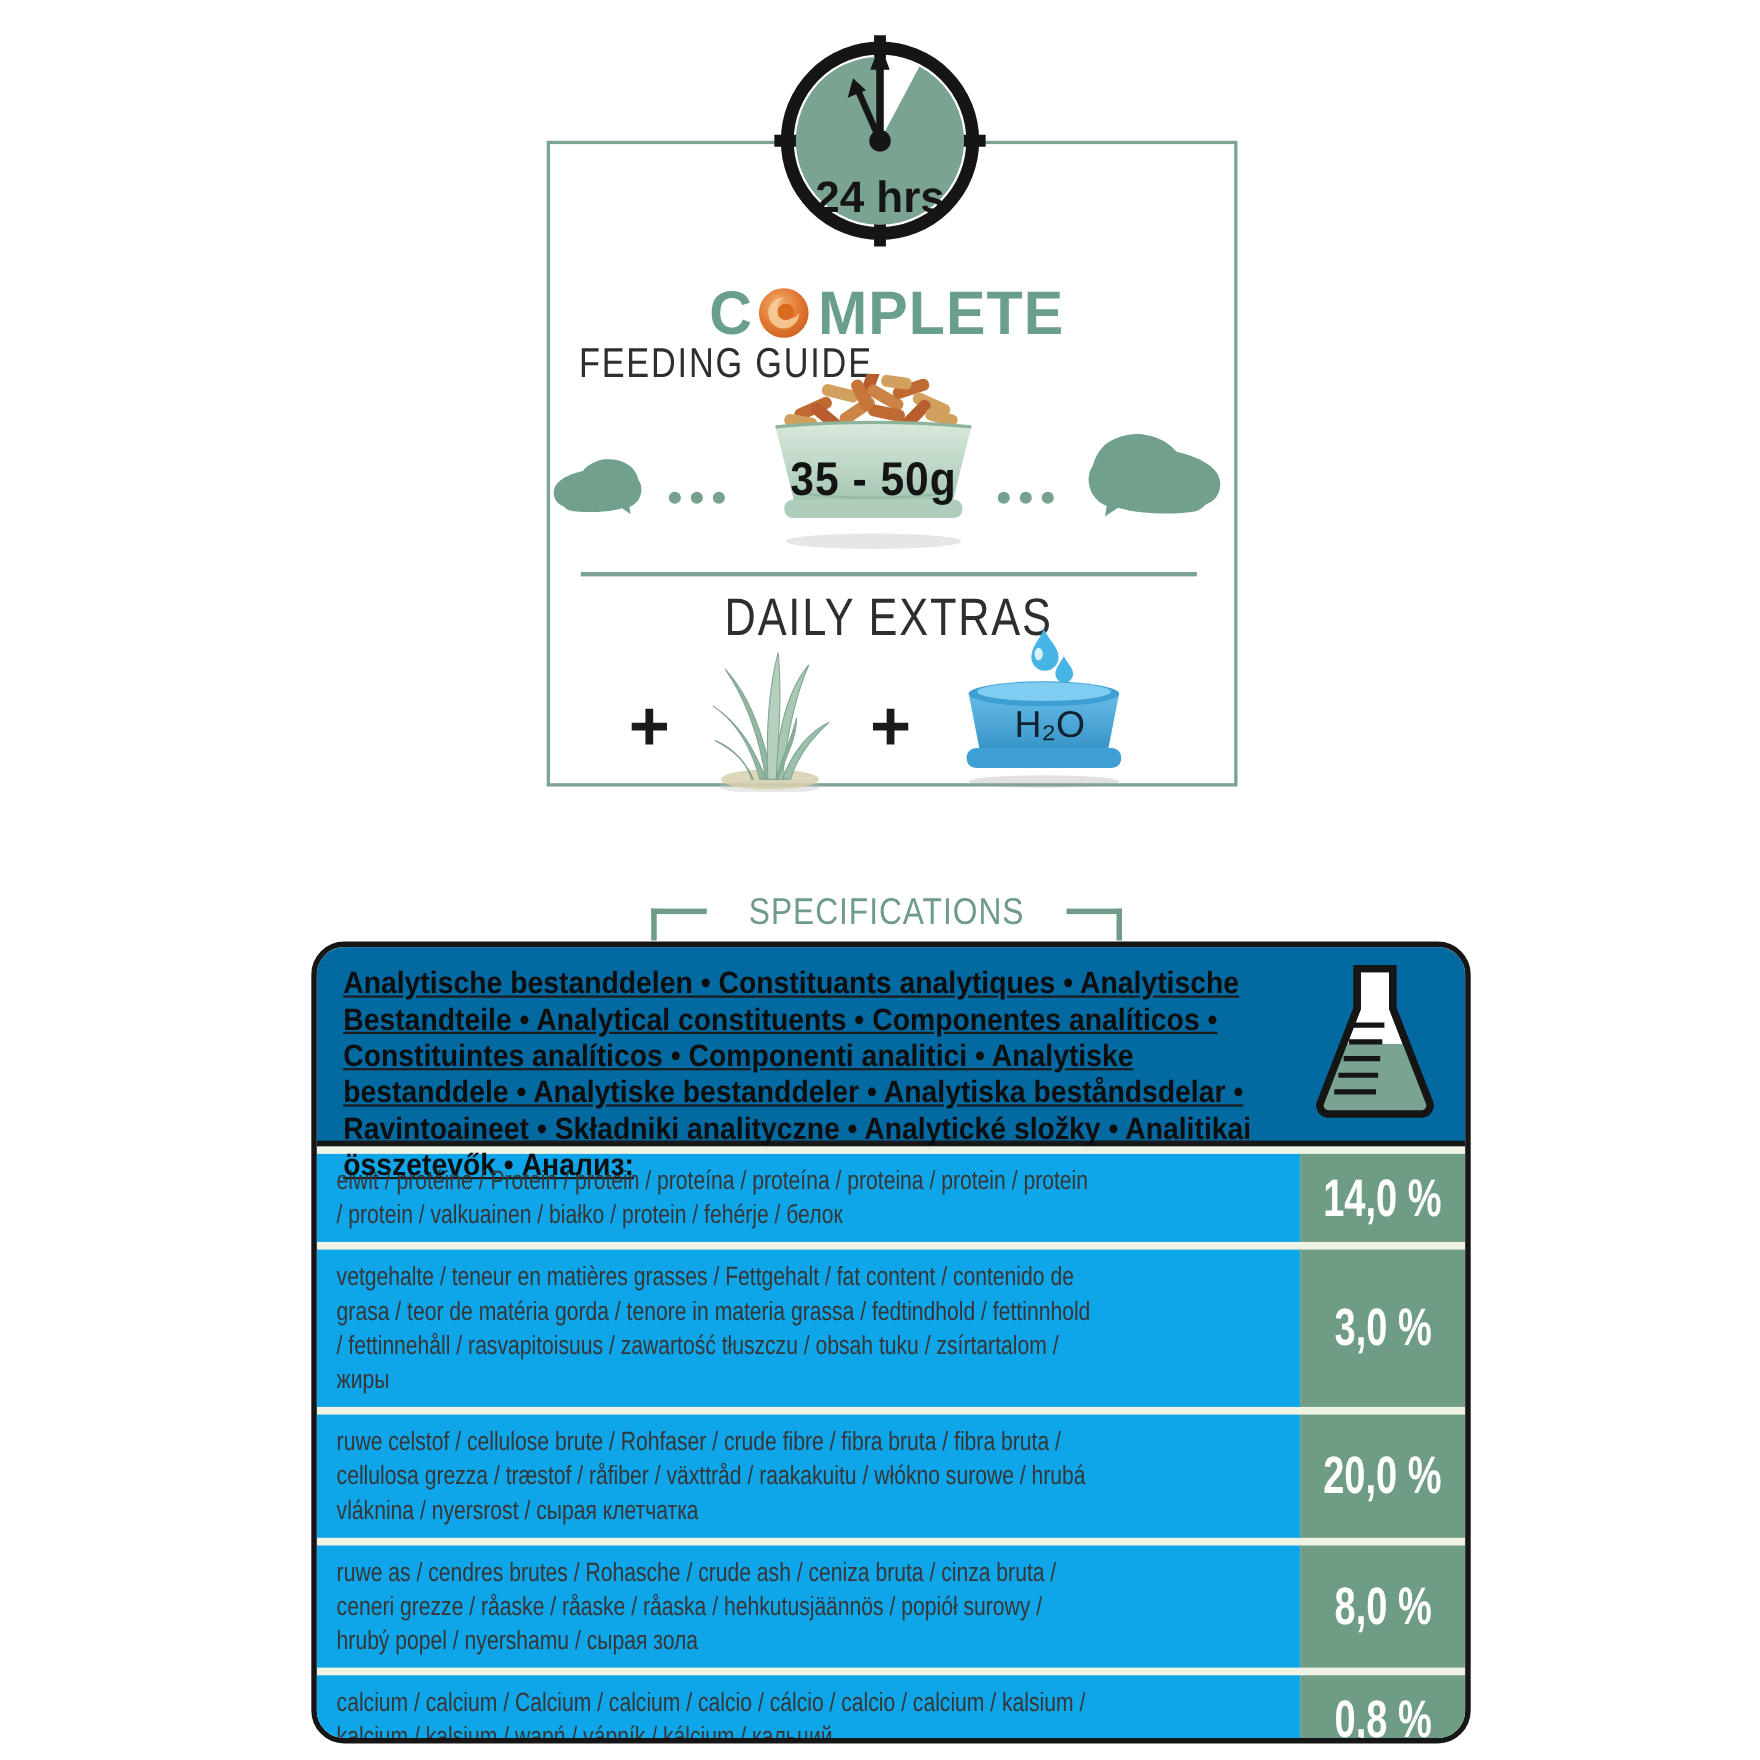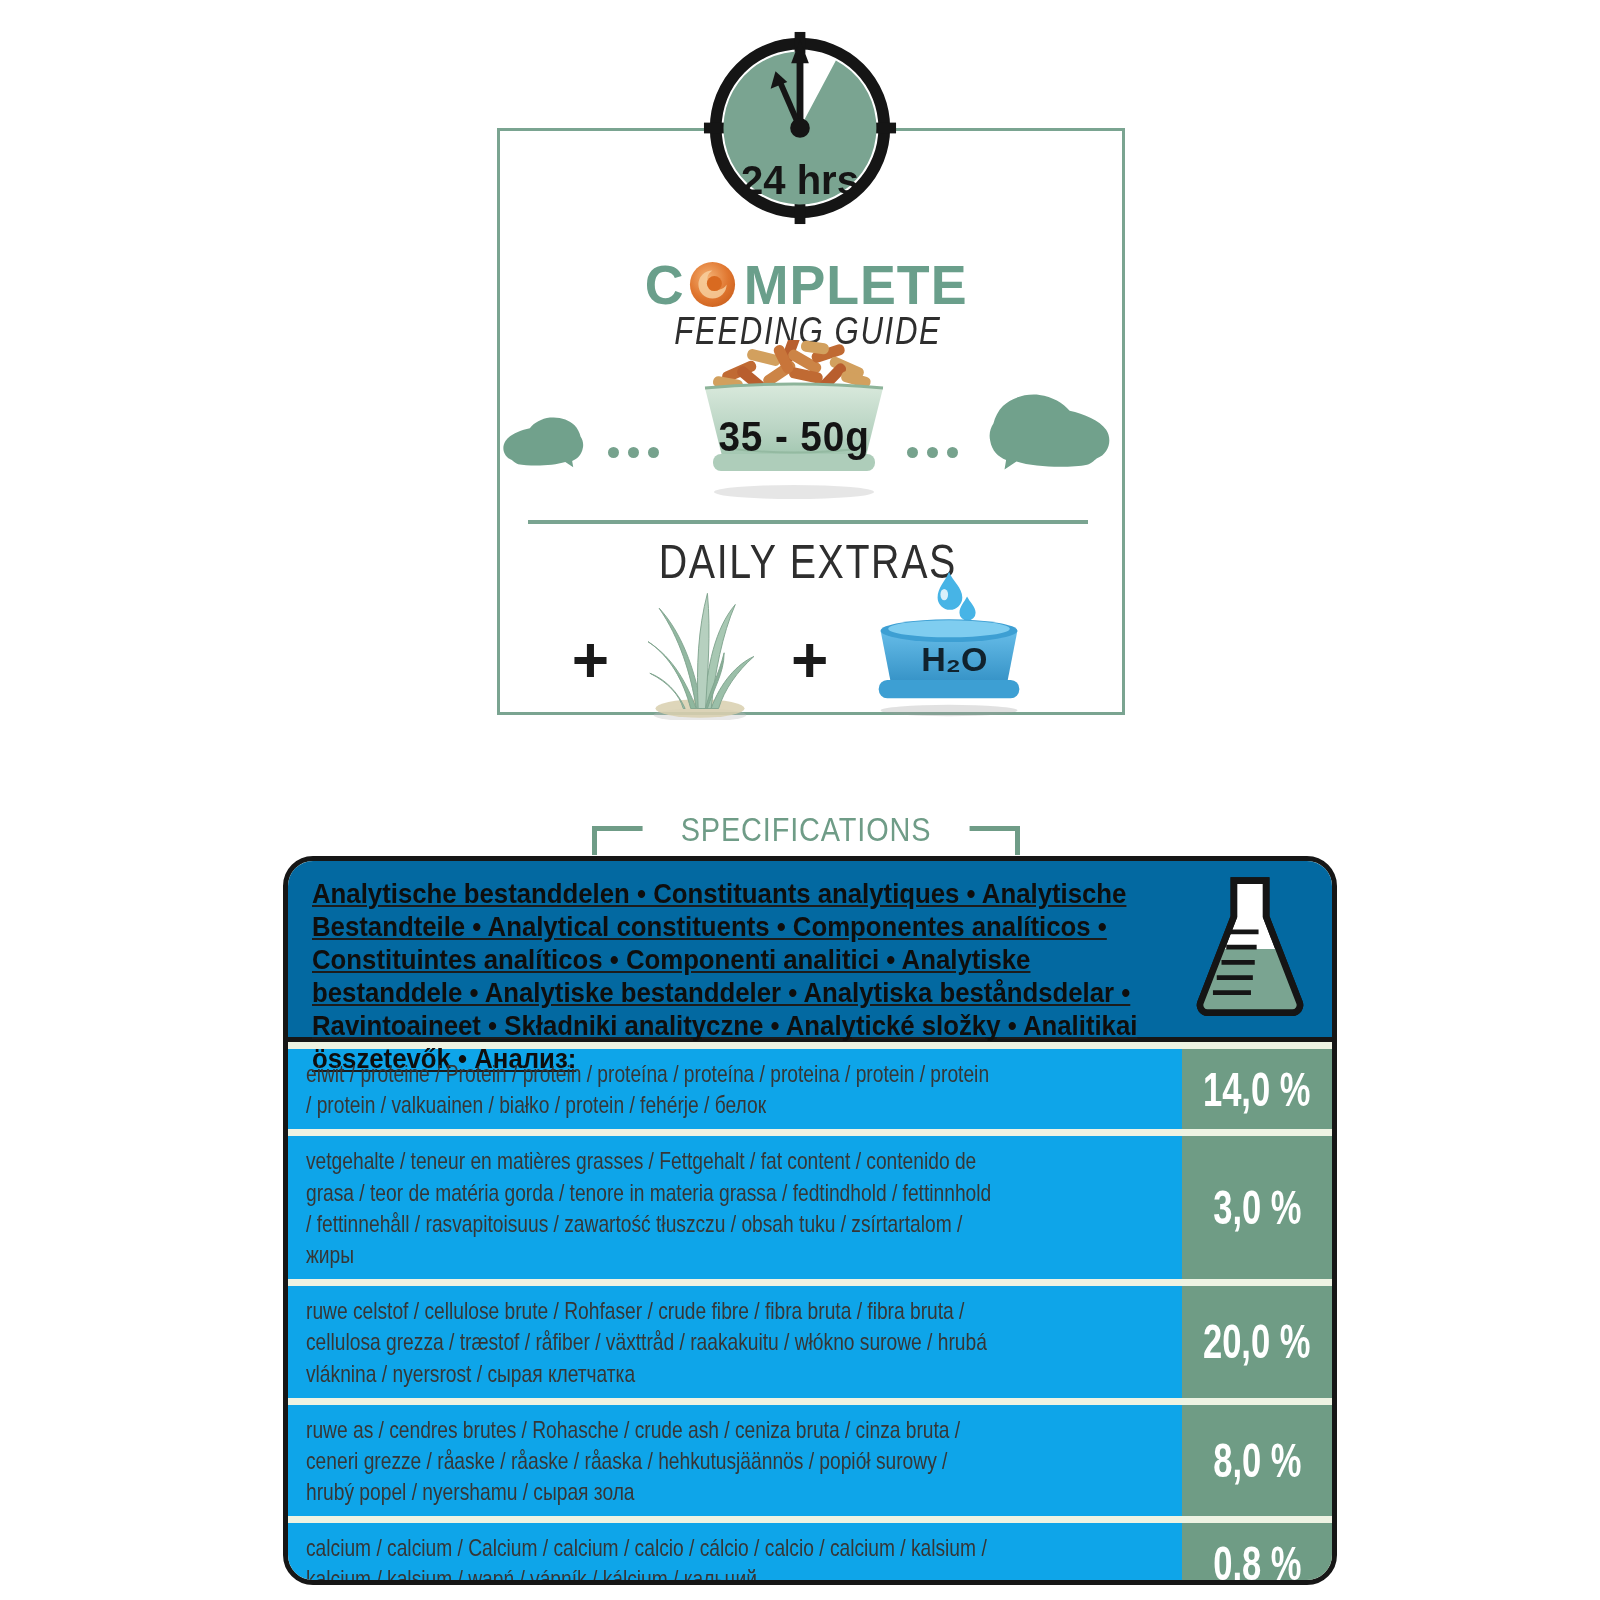--- a/index.html
+++ b/index.html
@@ -11,22 +11,22 @@
              border:3px solid #7aa491;background:#fff;}
   .clock{position:absolute;left:702px;top:28px;width:196px;height:200px;z-index:3;}
   .clock-label{position:absolute;left:702px;top:158px;width:196px;text-align:center;
                font-weight:bold;font-size:40px;color:#151515;z-index:4;}
 
   .brand-row{position:absolute;left:497px;top:252px;width:622px;display:flex;
              justify-content:center;align-items:center;gap:2px;z-index:2;}
   .brand-txt{font-weight:bold;font-size:56px;letter-spacing:1px;color:#6a9f8b;
              display:inline-block;transform:scaleX(0.96);}
   .brand-o{width:47px;height:47px;margin:0 1px;}
-  .subtitle{position:absolute;left:497px;top:310px;width:622px;text-align:center;
-            font-size:38px;font-weight:400;color:#2e2e2e;letter-spacing:2px;font-style:italic;}
+  .subtitle{position:absolute;left:497px;top:310px;width:622px;text-align:left;
+            font-size:38px;font-weight:400;color:#2e2e2e;letter-spacing:2px;}
   .subtitle>span{display:inline-block;transform:scaleX(0.82);}
 
   .feed-row{position:absolute;left:497px;top:340px;width:622px;display:flex;
             justify-content:center;align-items:flex-end;gap:10px;}
   .pig-small{width:110px;height:70px;margin-bottom:22px;}
   .pig-big{width:165px;height:102px;margin-bottom:16px;transform:scaleX(-1);}
   .dots{display:flex;gap:9px;margin-bottom:42px;}
   .dot{width:11px;height:11px;border-radius:50%;background:#76a28d;}
   .bowl-wrap{position:relative;width:250px;height:160px;}
   .bowl-wrap svg{position:absolute;left:0;top:0;}
@@ -37,21 +37,21 @@
   .extras-divider{position:absolute;left:528px;top:520px;width:560px;height:4px;background:#7aa491;}
   .extras-title{position:absolute;left:497px;top:534px;width:622px;text-align:center;
                 font-size:48px;font-weight:400;color:#2e2e2e;letter-spacing:2px;}
   .extras-title>span{display:inline-block;transform:scaleX(0.82);}
   .extras-row{position:absolute;left:497px;top:568px;width:622px;display:flex;
               justify-content:center;align-items:flex-end;gap:26px;}
   .plus{font-weight:bold;font-size:64px;color:#1a1a1a;line-height:1;margin-bottom:28px;}
   .grass{width:130px;height:140px;}
   .waterbowl-wrap{position:relative;width:190px;height:152px;}
   .water-label{position:absolute;left:40px;top:72px;width:120px;text-align:center;
-               font-weight:bold;font-size:34px;color:#10222e;}
+               font-weight:normal;font-size:34px;color:#10222e;}
 
   
   .spec-bracket{position:absolute;left:592px;top:826px;width:418px;height:24px;
                 border-top:5px solid #6f9c87;border-left:5px solid #6f9c87;border-right:5px solid #6f9c87;}
   .spec-title{position:absolute;left:50%;top:-21px;transform:translateX(-50%);
               background:#fff;padding:0 16px;font-size:34px;color:#6f9c87;letter-spacing:1px;white-space:nowrap;}
   .spec-title>span{display:inline-block;transform:scaleX(0.85);}
 
   .spec-table{position:absolute;left:283px;top:856px;width:1054px;height:729px;
               border:5px solid #161616;border-radius:30px;background:#eef3e3;

